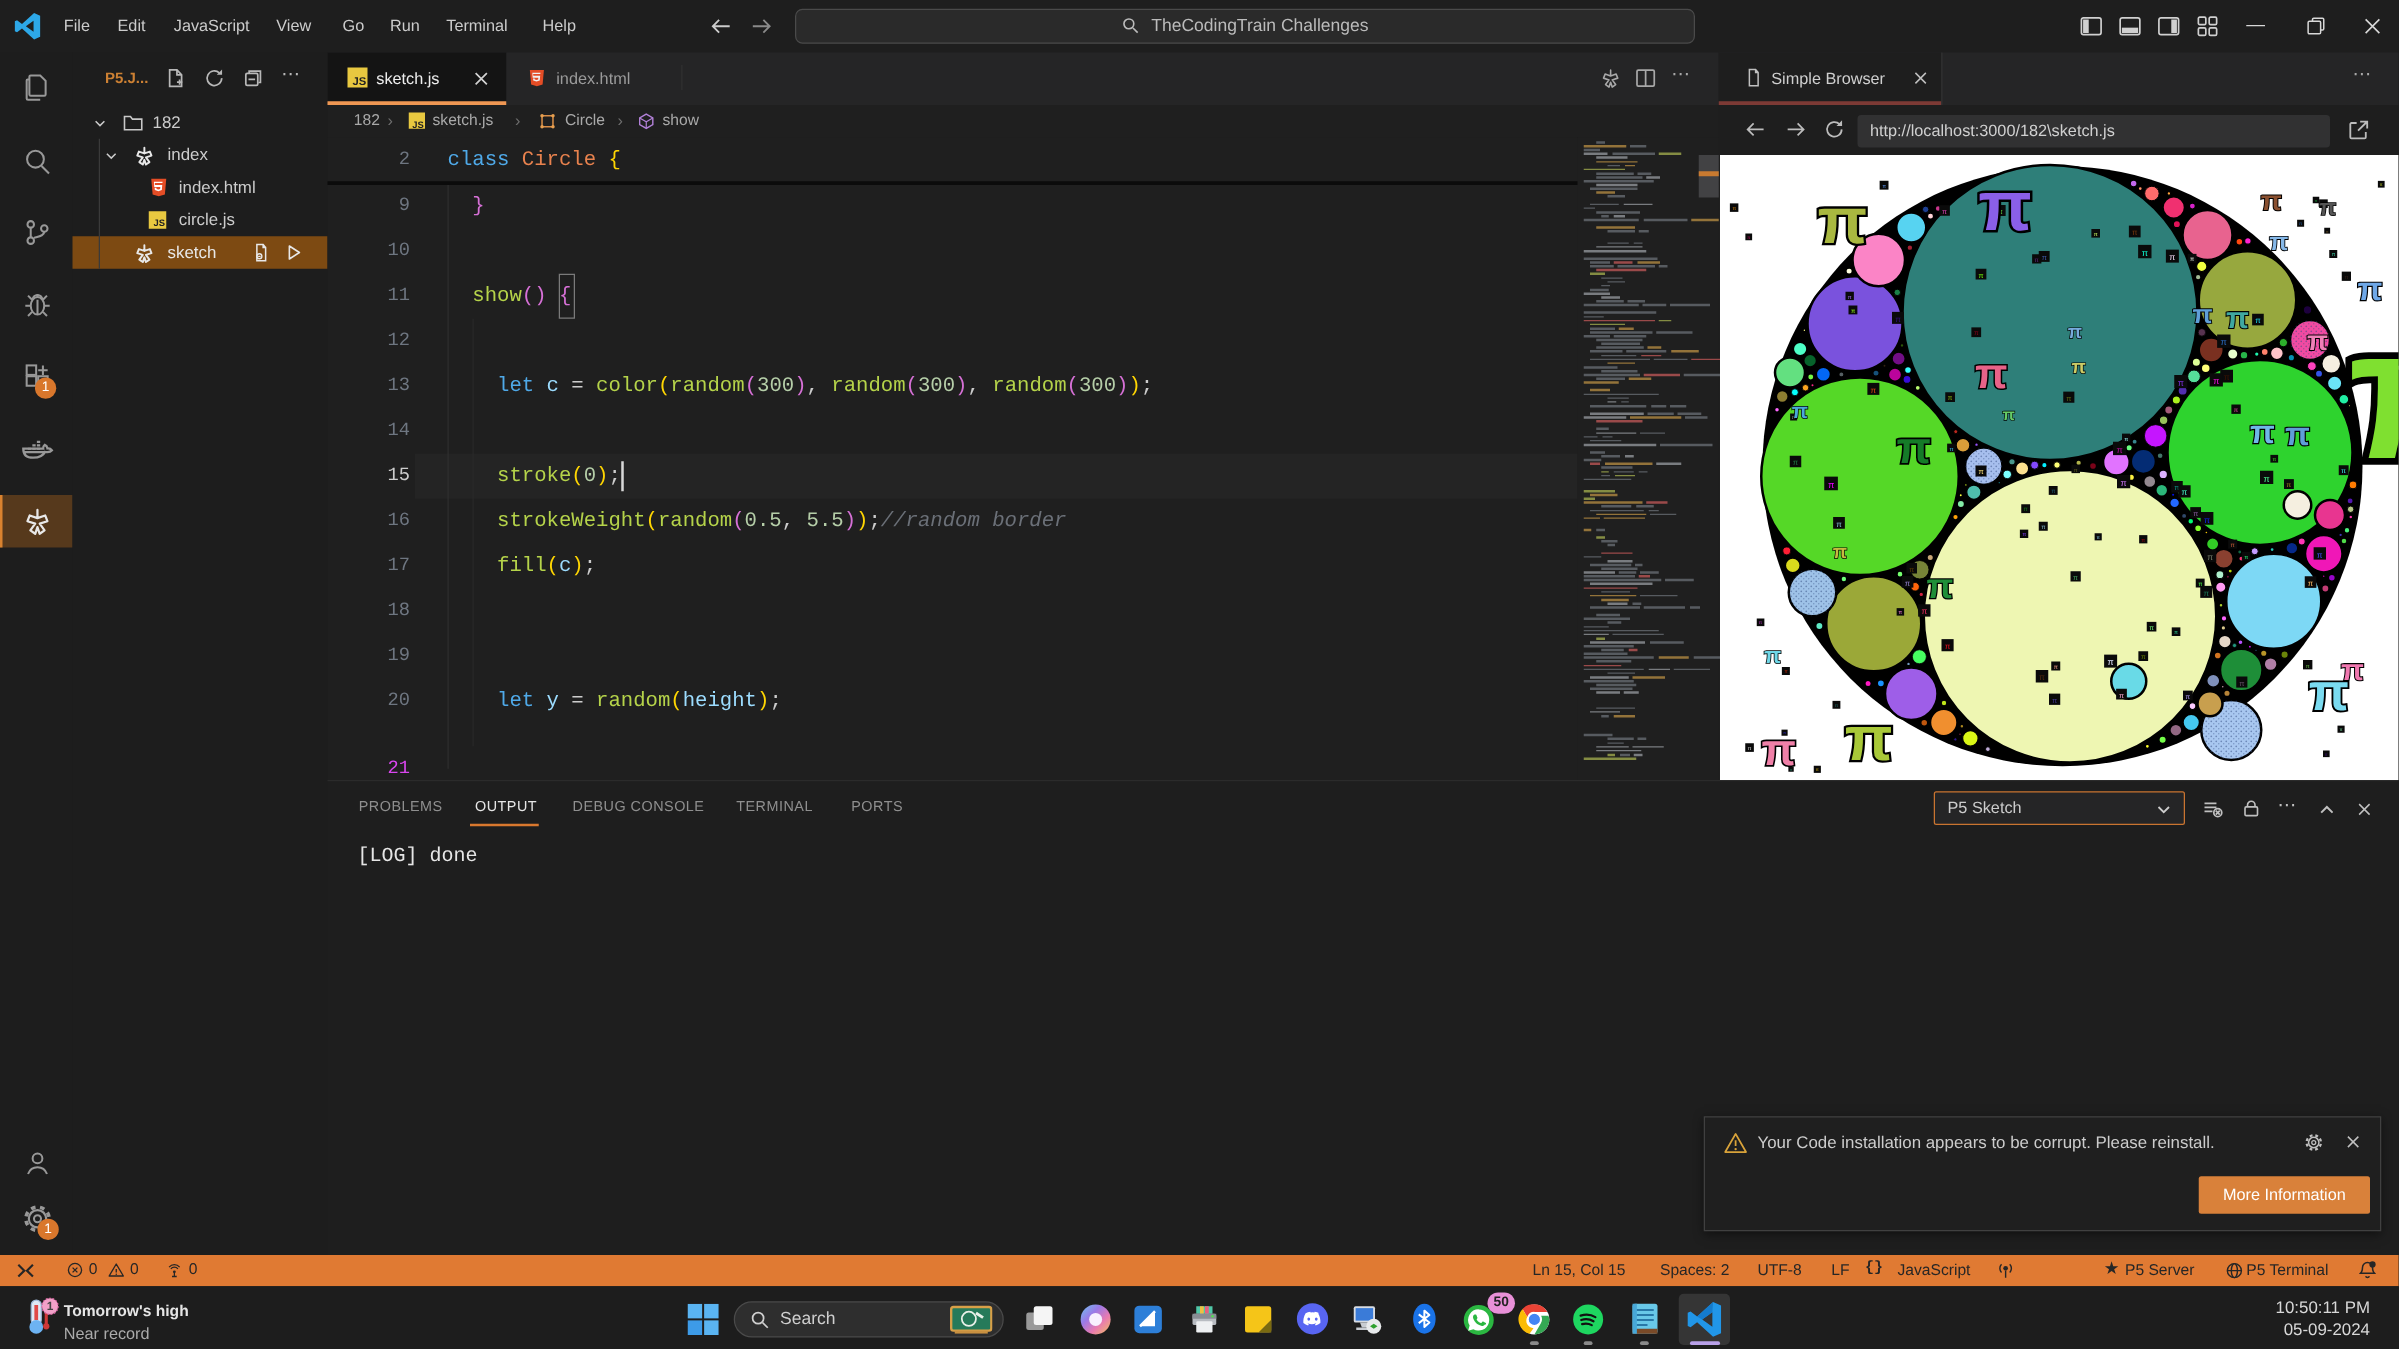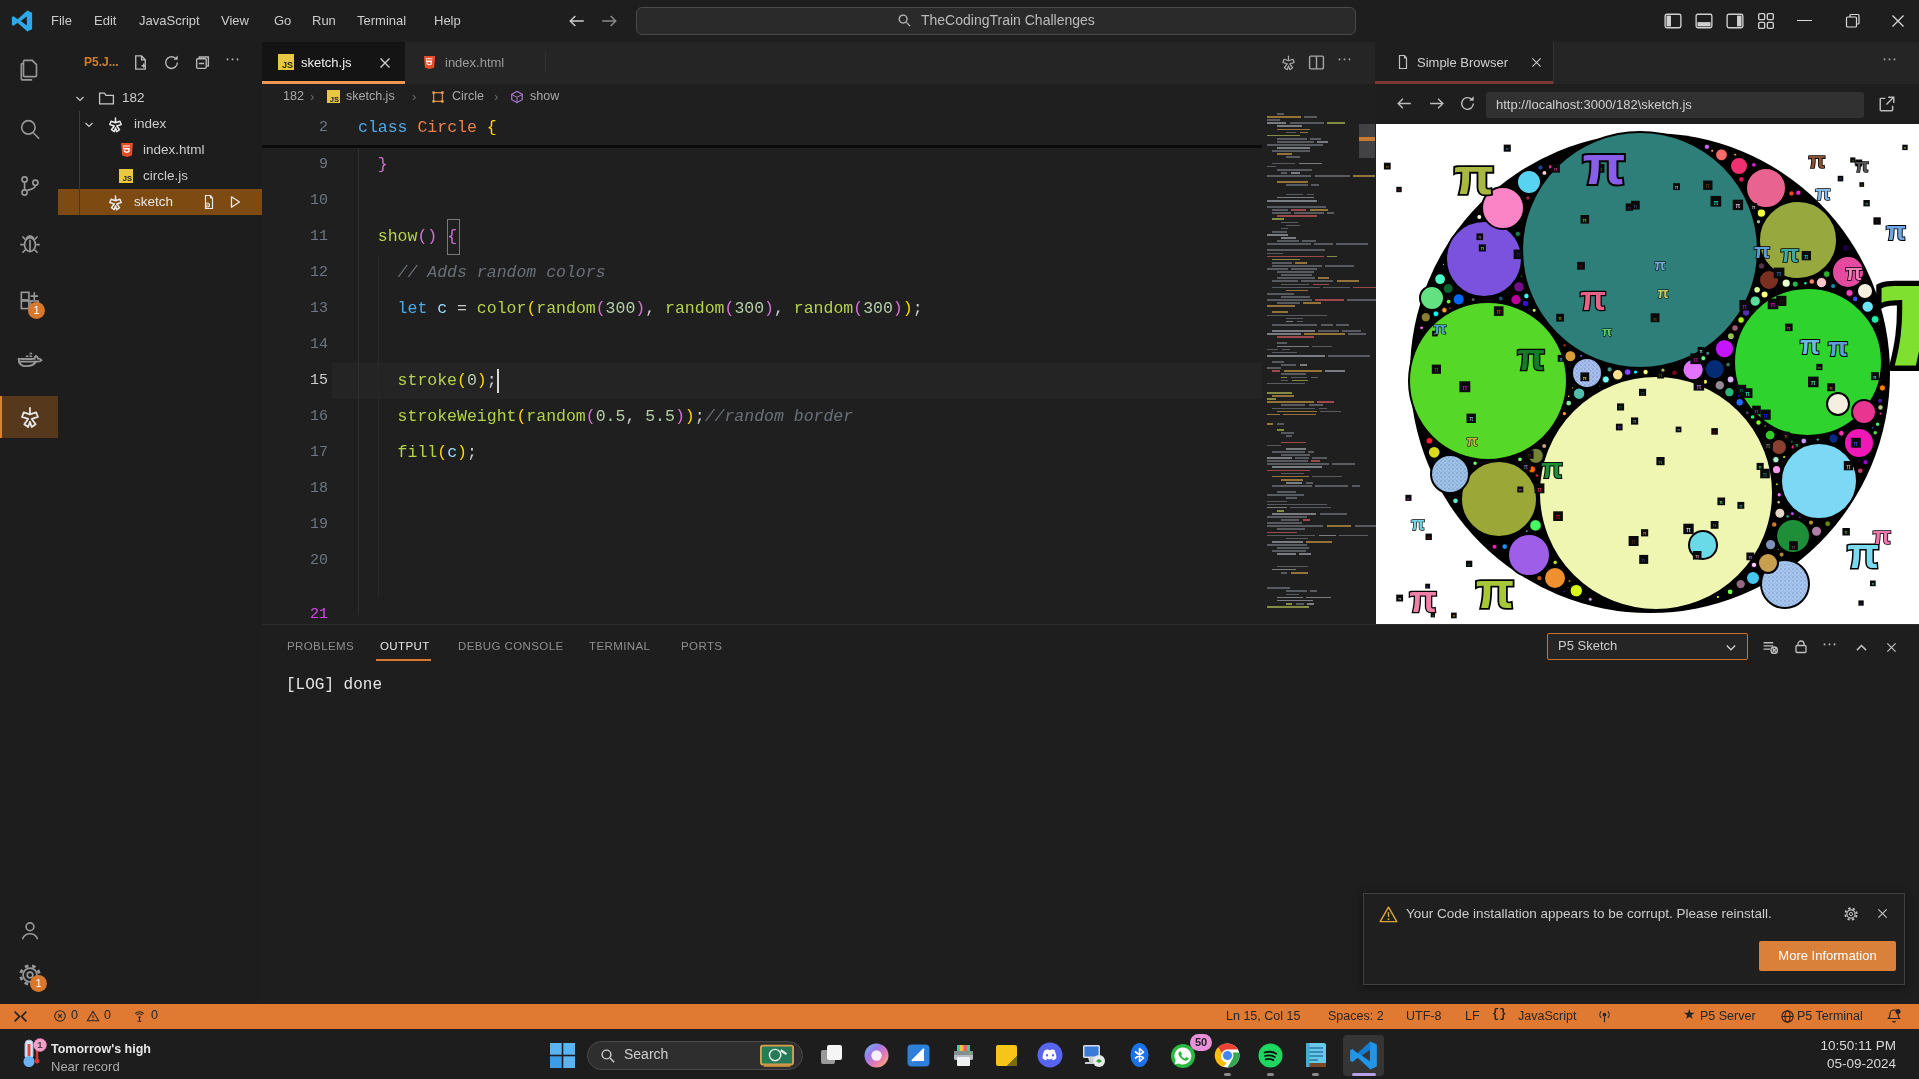--- a/index.html
+++ b/index.html
@@ -216,25 +216,25 @@
     <div class="ln" style="top:327px;color:#6e7681;">14</div>
     <div class="ln" style="top:363px;color:#cccccc;">15</div>
     <div class="ln" style="top:399px;color:#6e7681;">16</div>
     <div class="ln" style="top:435px;color:#6e7681;">17</div>
     <div class="ln" style="top:471px;color:#6e7681;">18</div>
     <div class="ln" style="top:507px;color:#6e7681;">19</div>
     <div class="ln" style="top:543px;color:#6e7681;">20</div>
     <div class="ln" style="top:597px;color:#d946ef;">21</div>
     <div class="cl" style="top:147px;"><span style="color:#d670d6;">  }</span></div>
     <div class="cl" style="top:219px;"><span style="color:#cccccc;">  </span><span style="color:#b5d34a;">show</span><span style="color:#d670d6;">()</span><span style="color:#cccccc;"> </span><span style="color:#d670d6;">{</span></div>
-    <div class="cl" style="top:255px;"><span style="color:#cccccc;">    </span><span style="color:#6b7078;font-style:italic;">// Adds random colors</span></div>
     <div class="cl" style="top:291px;"><span style="color:#cccccc;">    </span><span style="color:#4fa9e8;">let</span><span style="color:#9cdcfe;"> c </span><span style="color:#cccccc;">= </span><span style="color:#b5d34a;">color</span><span style="color:#ffd602;">(</span><span style="color:#b5d34a;">random</span><span style="color:#d670d6;">(</span><span style="color:#b5cea8;">300</span><span style="color:#d670d6;">)</span><span style="color:#cccccc;">, </span><span style="color:#b5d34a;">random</span><span style="color:#d670d6;">(</span><span style="color:#b5cea8;">300</span><span style="color:#d670d6;">)</span><span style="color:#cccccc;">, </span><span style="color:#b5d34a;">random</span><span style="color:#d670d6;">(</span><span style="color:#b5cea8;">300</span><span style="color:#d670d6;">)</span><span style="color:#ffd602;">)</span><span style="color:#cccccc;">;</span></div>
     <div class="cl" style="top:363px;"><span style="color:#cccccc;">    </span><span style="color:#b5d34a;">stroke</span><span style="color:#ffd602;">(</span><span style="color:#b5cea8;">0</span><span style="color:#ffd602;">)</span><span style="color:#cccccc;">;</span></div>
     <div class="cl" style="top:399px;"><span style="color:#cccccc;">    </span><span style="color:#b5d34a;">strokeWeight</span><span style="color:#ffd602;">(</span><span style="color:#b5d34a;">random</span><span style="color:#d670d6;">(</span><span style="color:#b5cea8;">0.5</span><span style="color:#cccccc;">, </span><span style="color:#b5cea8;">5.5</span><span style="color:#d670d6;">)</span><span style="color:#ffd602;">)</span><span style="color:#cccccc;">;</span><span style="color:#6b7078;font-style:italic;">//random border</span></div>
     <div class="cl" style="top:435px;"><span style="color:#cccccc;">    </span><span style="color:#b5d34a;">fill</span><span style="color:#ffd602;">(</span><span style="color:#9cdcfe;">c</span><span style="color:#ffd602;">)</span><span style="color:#cccccc;">;</span></div>
+    <div class="cl" style="top:543px;"><span style="color:#cccccc;">    </span><span style="color:#4fa9e8;">let</span><span style="color:#9cdcfe;"> y </span><span style="color:#cccccc;">= </span><span style="color:#b5d34a;">random</span><span style="color:#ffd602;">(</span><span style="color:#9cdcfe;">height</span><span style="color:#ffd602;">)</span><span style="color:#cccccc;">;</span></div>
     <div class="abs" style="left:447px;top:219px;width:13px;height:36px;border:1px solid #7a7a7a;"></div>
     <div class="abs" style="left:497px;top:369px;width:2px;height:24px;background:#d8d8d8;"></div>
     <div class="abs" style="left:262px;top:110px;width:1000px;height:37px;background:#1f1f1f;"></div>
     <div class="abs" style="left:262px;top:145px;width:1113px;height:3px;background:#0b0b0b;"></div>
     <div class="ln" style="top:110px;">2</div>
     <div class="cl" style="top:110px;"><span style="color:#4fa9e8;">class</span><span style="color:#cccccc;"> </span><span style="color:#e8824e;">Circle</span><span style="color:#cccccc;"> </span><span style="color:#ffd602;">{</span></div>
     <div class="abs" style="left:1262px;top:110px;width:113px;height:514px;background:#1f1f1f;">
       <div class="abs" style="left:97px;top:14px;width:16px;height:34px;background:#424244;z-index:5;"></div>
       <div class="abs" style="left:97px;top:27px;width:16px;height:4px;background:#c87a30;z-index:6;"></div>
       <div class="abs" style="left:15px;top:3.0px;width:7px;height:1.8px;background:#62666c;opacity:.85;"></div>

